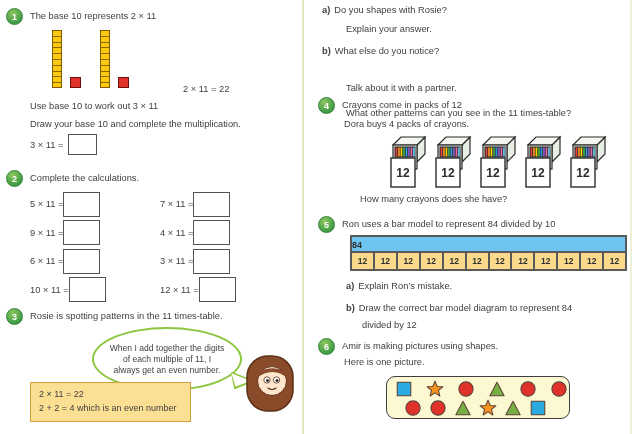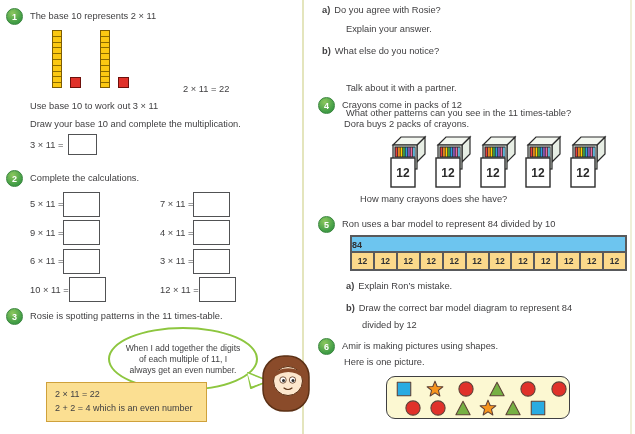--- a/index.html
+++ b/index.html
@@ -21,21 +21,21 @@
   .b10-groups { position:absolute; left:52px; top:30px; display:flex; gap:19px; }
   .b10-group { display:flex; align-items:flex-end; gap:8px; }
   .rod { width:10px; height:58px; border:1px solid #7c5c04;
          background: repeating-linear-gradient(to bottom, #fbc812 0px, #fbc812 4.8px, #8a6b00 4.8px, #8a6b00 5.8px); }
   .cube { width:11px; height:11px; background:#e0312a; border:1.5px solid #6d100b; }
   
   .calc-grid { position:absolute; left:30px; top:190px; display:grid; grid-template-columns:130px auto; grid-auto-rows:28.5px; }
   .calc-row { display:flex; align-items:center; }
   .calc-label { white-space:nowrap; }
   
-  .q3-visual { position:absolute; left:16px; top:325px; width:296px; height:109px; }
+  .q3-visual { position:absolute; left:0; top:325px; width:296px; height:109px; }
   .bubble { position:absolute; left:92px; top:2px; width:150px; height:64px; background:#fff;
             border:2px solid #8dc63f; border-radius:50%; display:flex; align-items:center; justify-content:center; }
   .bubble-text { width:116px; text-align:center; font-size:8.6px; line-height:1.28; color:#3f3f41; }
   .bubble-tail { position:absolute; left:230px; top:46px; }
   .example-box { position:absolute; left:30px; top:57px; width:161px; height:40px; background:#fbdf92;
                  border:1.6px solid #cfa13b; padding:4px 8px; font-size:9px; line-height:1.6; }
   .rosie { position:absolute; left:242px; top:29px; }
   
   .packs-row { position:absolute; left:388px; top:132px; display:flex; gap:5px; }
   .pack { position:relative; width:40px; height:58px; }
@@ -154,31 +154,31 @@
       <circle cx="25.5" cy="26.4" r="1.5" fill="#2b2b2b"></circle>
       <circle cx="35" cy="26.4" r="1.5" fill="#2b2b2b"></circle>
       <path d="M26 34 Q30 37 34 34" fill="none" stroke="#5b3015" stroke-width="1.2" stroke-linecap="round"></path>
     </svg>
     <div class="example-box">
       <div>2 × 11 = 22</div>
       <div>2 + 2 = 4 which is an even number</div>
     </div>
   </div>
 
-  <div class="line" style="left:322px; top:5px;"><span class="marker">a)</span><span>Do you agree with Rosie?</span></div>
+  <div class="line" style="left:322px; top:5px;"><span class="marker">a)</span><span>Do you shapes with Rosie?</span></div>
   <div class="line" style="left:346px; top:24px;">Explain your answer.</div>
   <div class="line" style="left:322px; top:46px;"><span class="marker">b)</span><span>What else do you notice?</span></div>
   <div class="line" style="left:346px; top:65px;margin-top:43px;">What other patterns can you see in the 11 times-table?</div>
   <div class="line" style="left:346px; top:83px;">Talk about it with a partner.</div>
 
   <div class="q-header" style="left:318px; top:97px;">
     <div class="qnum">4</div>
     <div class="q-title">Crayons come in packs of 12</div>
   </div>
-  <div class="line" style="left:344px; top:119px;">Dora buys 2 packs of crayons.</div>
+  <div class="line" style="left:344px; top:119px;">Dora buys 4 packs of crayons.</div>
 
   <div class="packs-row">
 
   <div class="pack">
       <svg width="40" height="58" viewBox="0 0 40 58">
         <polygon points="29,13 37,5 37,22 29,30" fill="#e7eee4" stroke="#2b2b2b" stroke-width="1.2"></polygon>
         <polygon points="5,13 29,13 37,5 13,5" fill="#f3f7f0" stroke="#2b2b2b" stroke-width="1.2"></polygon>
         <rect x="5" y="13" width="24" height="24" fill="#e7eee4" stroke="#2b2b2b" stroke-width="1.2"></rect>
         <rect x="6.5" y="14.5" width="21" height="11" fill="#26262b"></rect>
         <rect x="7.6" y="15.5" width="1.7" height="9" fill="#e8423c"></rect>

